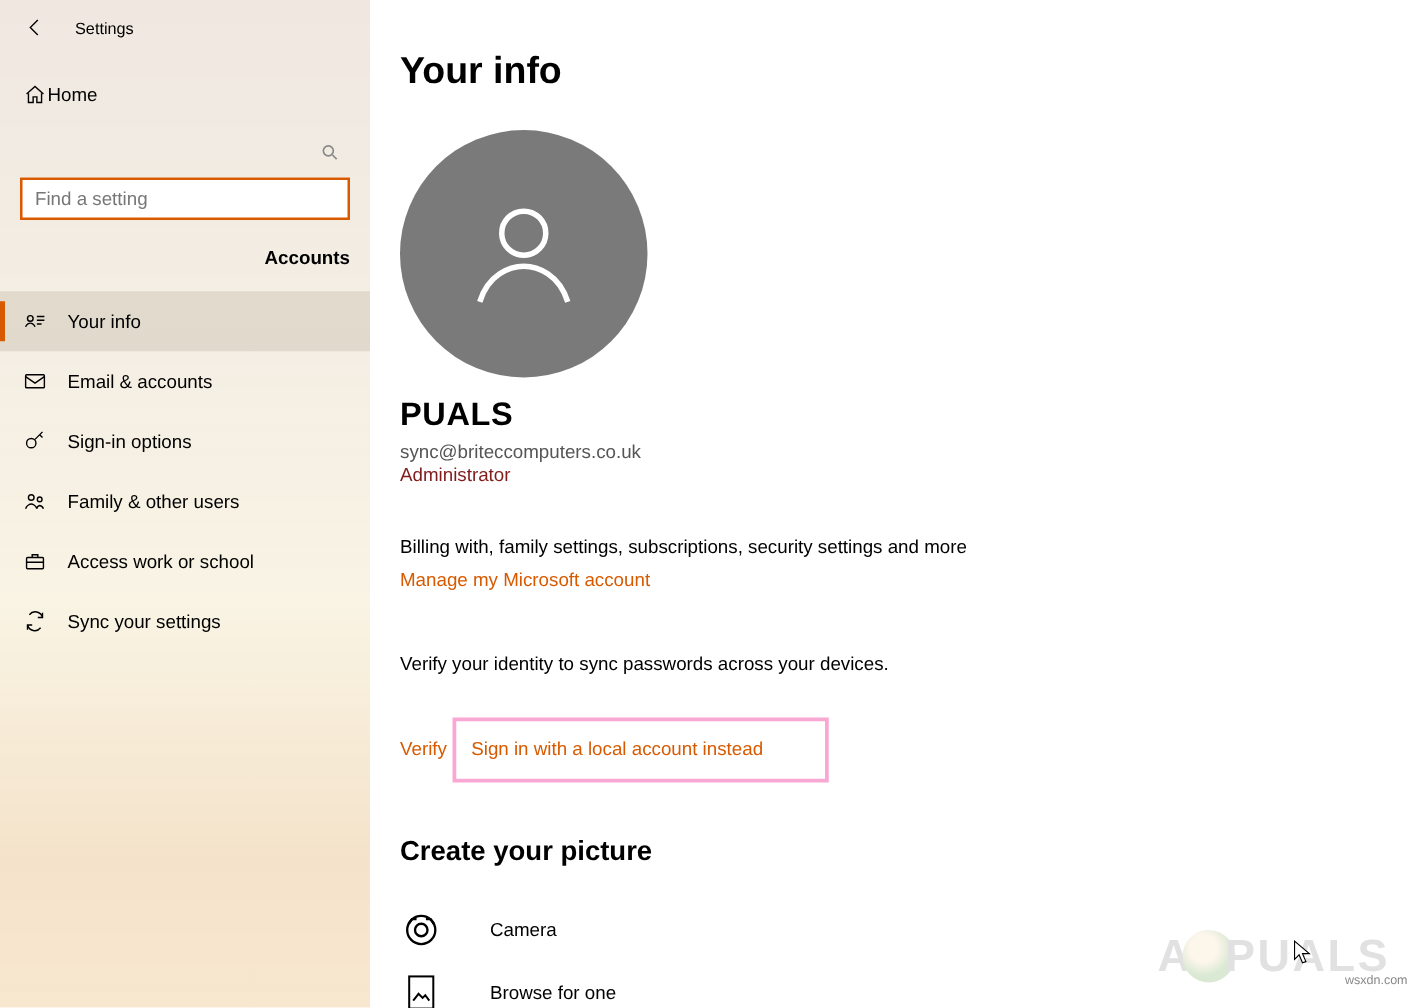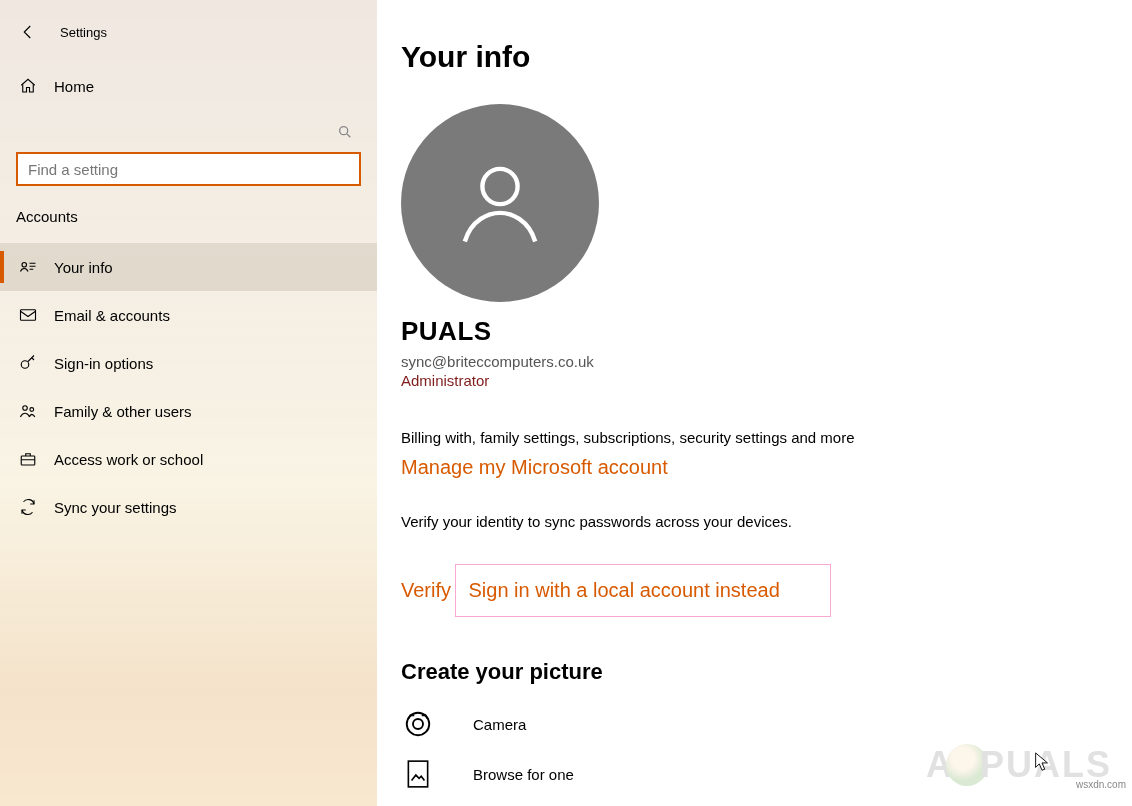--- a/index.html
+++ b/index.html
@@ -1,47 +1,47 @@
 <!DOCTYPE html>
 <html><head>
 <meta charset="utf-8">
 <style>
   * { box-sizing: border-box; margin: 0; padding: 0; font-family: "Segoe UI", -apple-system, sans-serif; }
   html, body { width: 1132px; height: 806px; overflow: hidden; }
   body { display: flex; background: #fff; color: #000; }
 
   
   .sidebar {
-    width: 377px; height: 100%;
+    width: 296px; height: 100%;
     background: linear-gradient(180deg,
       rgba(234,224,214,0.75) 0%,
       rgba(240,232,218,0.72) 35%,
       rgba(246,238,215,0.68) 60%,
       rgba(238,210,170,0.62) 85%,
       rgba(242,216,174,0.6) 100%);
     backdrop-filter: blur(6px);
-    padding-top: 10px;
+    padding-top: 0;
     position: relative;
   }
   .header-row { display:flex; align-items:center; height:44px; padding-left:18px; gap:22px; }
   .back-btn { width:20px; height:20px; display:flex; align-items:center; justify-content:center; cursor:pointer; }
   .app-title { font-size:13px; font-weight:400; }
 
-  .home-row { display:flex; align-items:center; height:44px; padding-left:18px; gap:16px; margin-top:10px; cursor:pointer;}
+  .home-row { display:flex; align-items:center; height:44px; padding-left:18px; margin-top:10px; cursor:pointer;}
   .home-label { font-size:15px; }
 
   .search-wrap { margin: 8px 16px 12px 16px; position:relative; }
   .search-input {
     width:100%; height:34px; border:2px solid #d85a00; background:#fff;
     padding:0 30px 0 10px; font-size:15px; outline:none; color:#333;margin-top:36px;
   }
   .search-input::placeholder { color:#777; }
   .search-icon-in { position:absolute; right:8px; top:8px; color:#888; pointer-events:none; }
 
-  .section-title { font-size:15px; font-weight:400; padding:10px 16px 18px 16px; }
+  .section-title { font-size:15px; font-weight:700; padding:10px 16px 18px 16px;text-align:right; }
 
   .nav { display:flex; flex-direction:column; }
   .nav-item {
     display:flex; align-items:center; height:48px; padding-left:18px; gap:16px;
     cursor:pointer; position:relative;
   }
   .nav-item.active::before {
     content:""; position:absolute; left:0; top:8px; bottom:8px; width:4px; background:#d85a00;
   }
   .nav-item.active { background: rgba(190,180,160,0.35); }
@@ -56,30 +56,30 @@
     width:198px; height:198px; border-radius:50%; background:#7a7a7a;
     display:flex; align-items:center; justify-content:center; margin-bottom:14px;
   }
   .avatar svg { stroke:#fff; fill:none; }
 
   .username { font-size:26px; font-weight:600; letter-spacing:0.5px; }
   .email { font-size:15px; color:#555; margin-top:6px; }
   .role { font-size:15px; color:#7f1d1d; margin-top:2px; }
 
   .blurb { font-size:15px; margin-top:40px; color:#000;}
-  .link { font-size:20px; color:#d85a00; margin-top:10px; display:inline-block; cursor:pointer; }
-  .verify-blurb { font-size:15px; margin-top:34px; }
+  .link { font-size:15px; color:#d85a00; margin-top:10px; display:inline-block; cursor:pointer; }
+  .verify-blurb { font-size:15px; margin-top:49px; }
 
   .highlight-box {
-    border:1px solid #f9a8d4; display:inline-block; padding: 14px 50px 14px 12px;
+    border:3px solid #f9a8d4; display:inline-block; padding: 14px 50px 14px 12px;
     margin-top:34px;
   }
   .highlight-box .link { margin-top:0; }
 
-  .sub-title { font-size:22px; font-weight:600; margin-top:42px; margin-bottom:24px;}
+  .sub-title { font-size:22px; font-weight:600; margin-top:42px; margin-bottom:35px;}
 
   .pic-row { display:flex; align-items:center; gap:38px; margin-bottom:20px; cursor:pointer;}
   .pic-icon { width:34px; display:flex; justify-content:center; }
   .pic-label { font-size:15px; }
 
   .watermark {
     position:absolute; right:20px; bottom:20px; display:flex; align-items:center;
     opacity:0.25; font-size:36px; font-weight:700; color:#888; letter-spacing:2px;
     pointer-events:none; user-select:none;
   }

